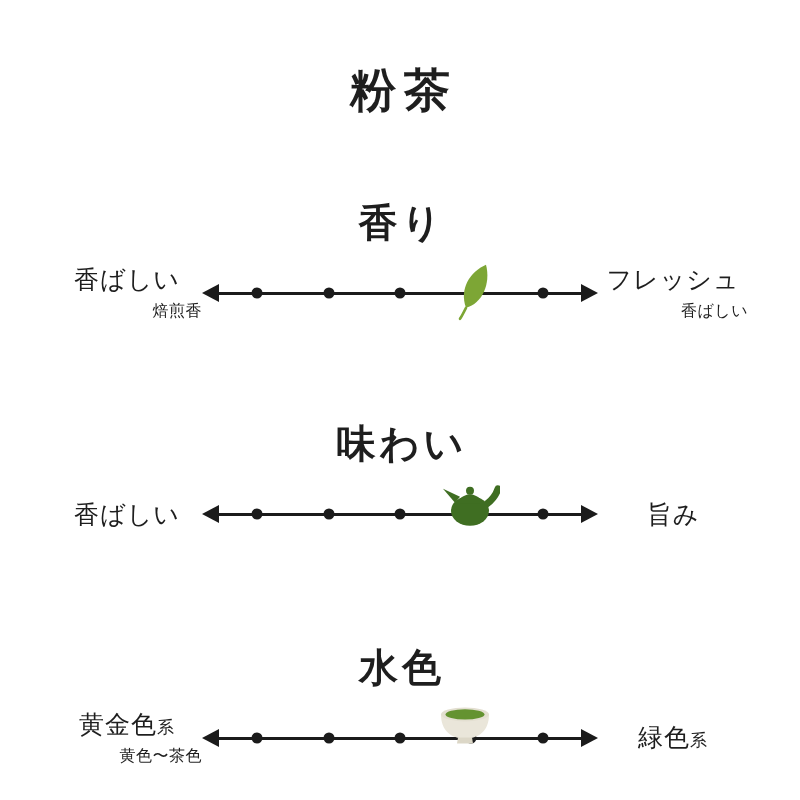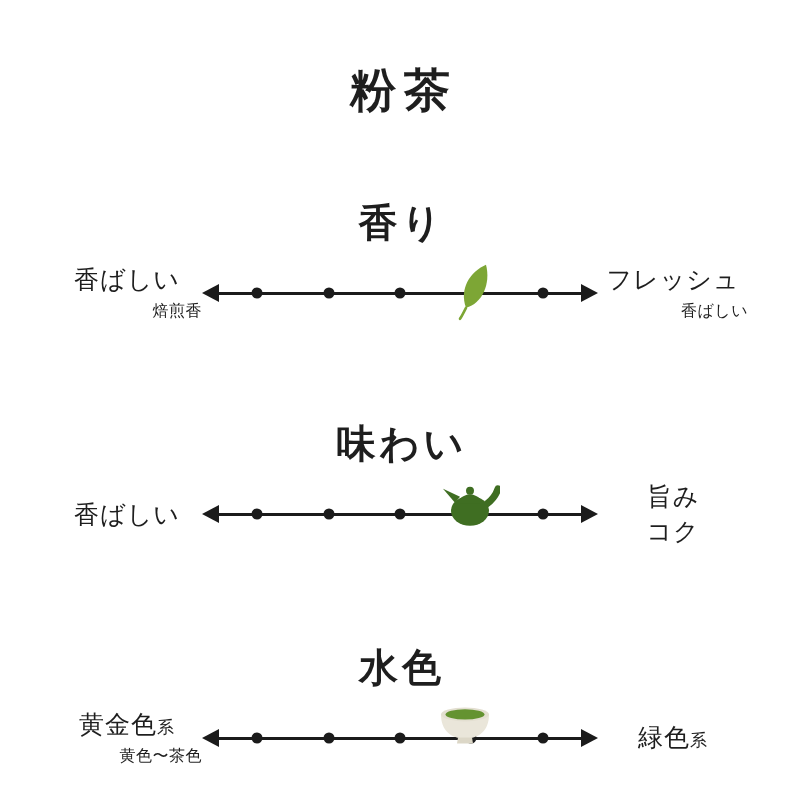--- a/index.html
+++ b/index.html
@@ -129,21 +129,20 @@
             <path d="M45 22 Q 53 16 56 7" stroke="#3f6e22" stroke-width="7" fill="none" stroke-linecap="round"></path>
             <ellipse cx="28" cy="29" rx="19" ry="15" fill="#3f6e22"></ellipse>
             <path d="M18 17 Q 28 8 38 17 L 38 22 L 18 22 Z" fill="#3f6e22"></path>
             <circle cx="28" cy="9" r="4" fill="#3f6e22"></circle>
           </svg>
         </span>
       </div>
       <div class="side-label">
         <div class="label-main two-line">
           <div>旨み</div>
-          <div>コク</div>
         </div>
       </div>
     </div>
   </section>
 
   <section class="section s3">
     <h2 class="heading">水色</h2>
     <div class="row">
       <div class="side-label">
         <div class="label-main"><span>黄金色</span><span class="suffix">系</span></div>

